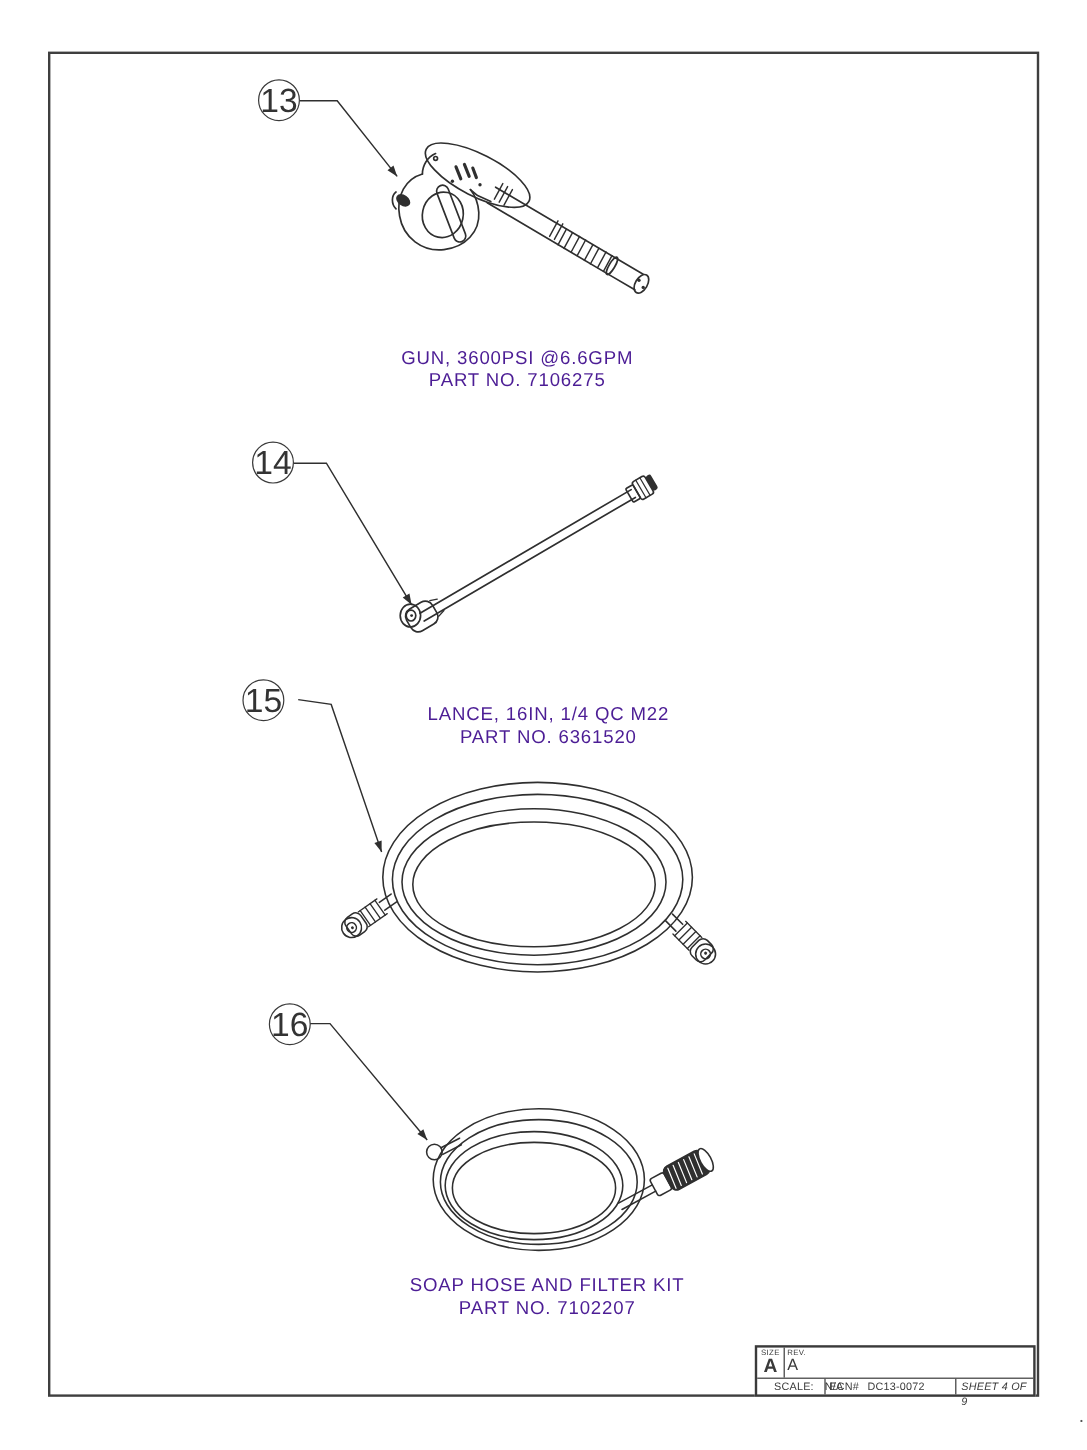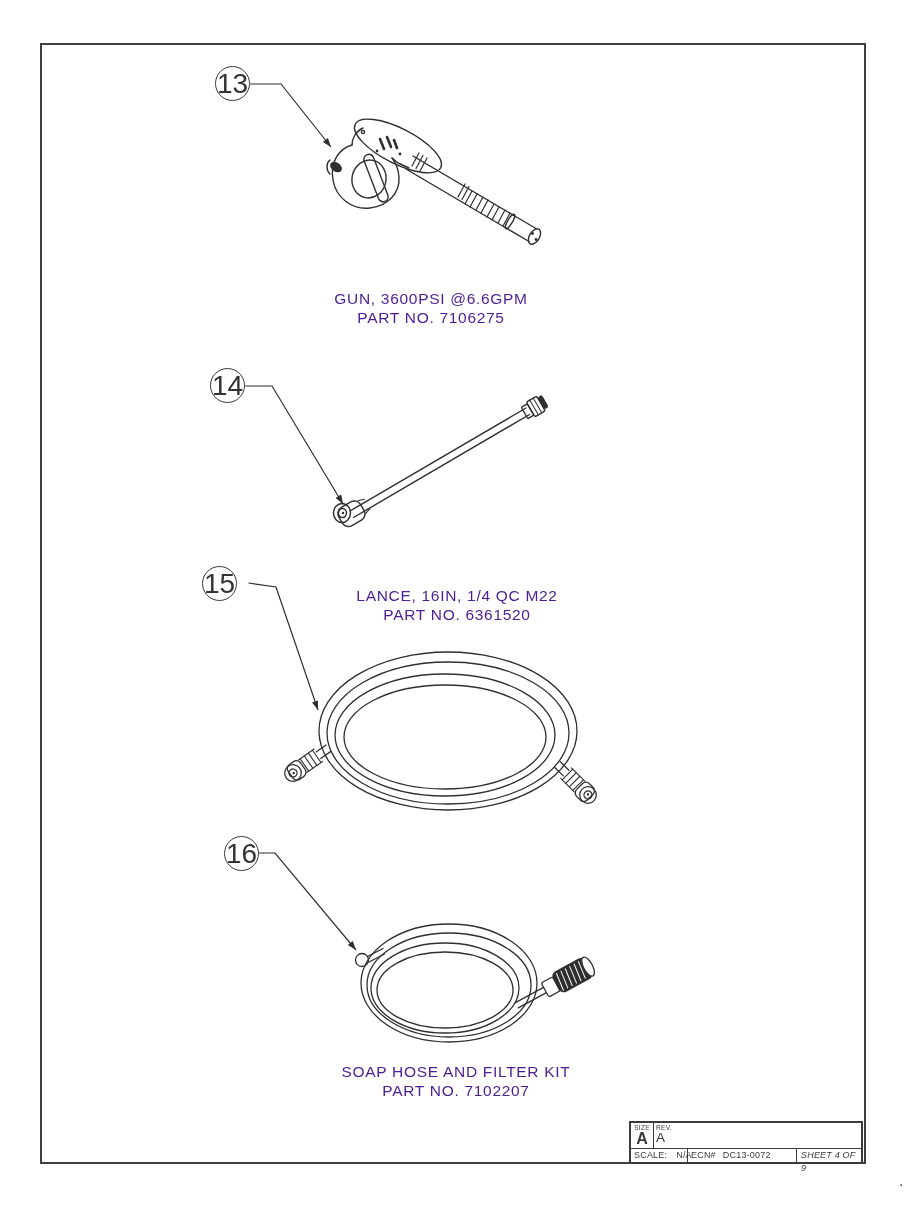--- a/index.html
+++ b/index.html
@@ -33,21 +33,21 @@
   .tb-cell { box-sizing:border-box; position:relative; overflow:hidden; }
   .tb-size { width:23px; border-right:1.5px solid #3a3a3a; text-align:center; }
   .tb-dwg  { flex:1; border-right:1.5px solid #3a3a3a; }
   .tb-rev  { width:20px; padding-left:2px; }
   .lbl  { font-size:6.5px; letter-spacing:0.3px; line-height:7px; padding-top:1px; }
   .tb-size .val { font-size:16px; font-weight:bold; line-height:15px; }
   .tb-dwg .lbl { position:absolute; left:3px; top:1px; }
   .tb-dwg .val { text-align:center; font-size:17px; letter-spacing:0.6px; margin-top:8px; }
   .tb-rev .val { font-size:13.5px; line-height:13px; }
   .tb-row2 { display:flex; height:13px; font-size:9px; line-height:13px; letter-spacing:0.2px; }
-  .tb-scale { width:57px; border-right:1.5px solid #3a3a3a; padding-left:3px; display:flex; }
+  .tb-scale { width:57px; border-right:1.5px solid #3a3a3a; padding-left:14px; display:flex; }
   .tb-scale .val { margin-left:9px; }
   .tb-ecn   { width:109px; border-right:1.5px solid #3a3a3a; padding-left:3px; display:flex;align-items:flex-end; }
   .tb-ecn .val { margin-left:7px; }
   .tb-sheet { flex:1; padding-left:4px;font-style:italic; }
   .tb-row2 > div { box-sizing:border-box; }
   .corner-dot {
     position:absolute; left:899px; top:1176px; font-size:16px; color:#555;
     line-height:10px;
   }
 </style>

